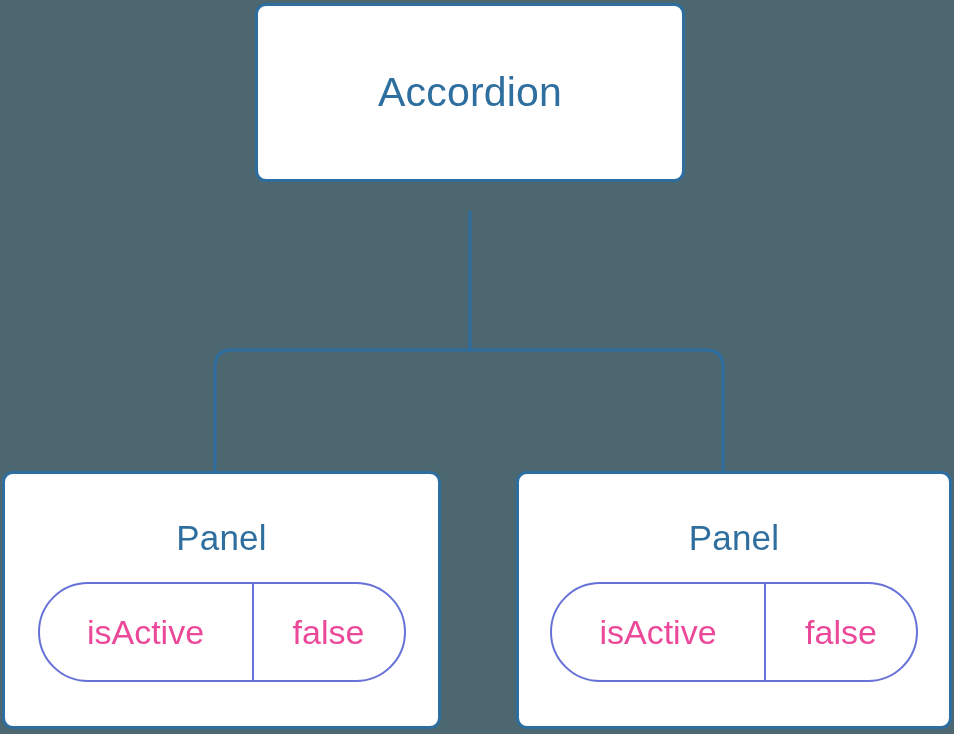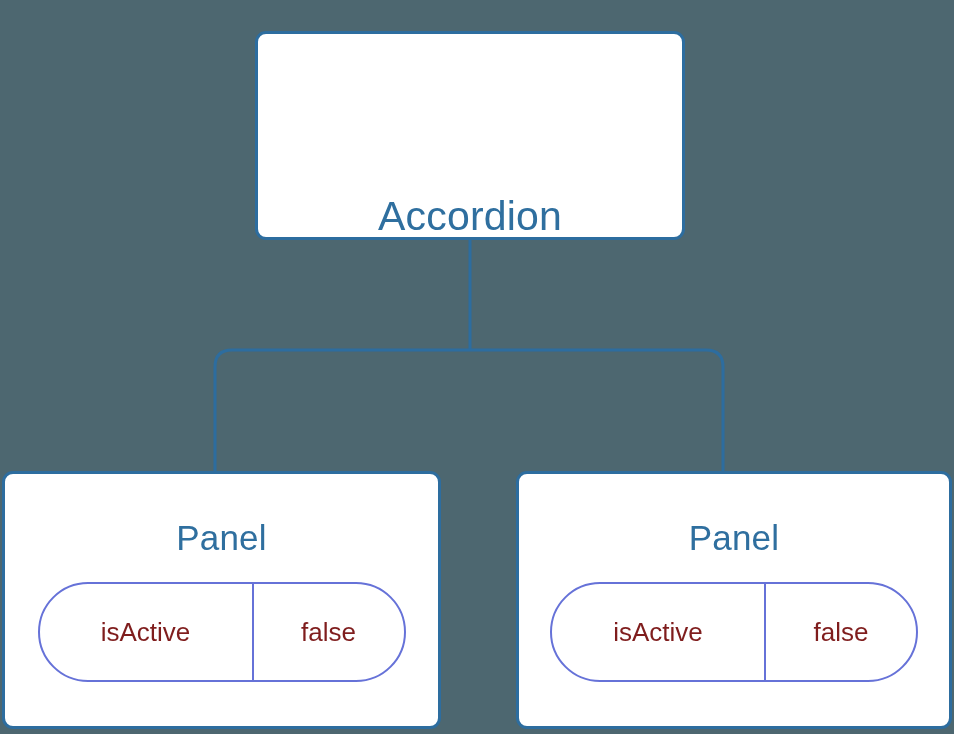--- a/index.html
+++ b/index.html
@@ -41,23 +41,22 @@
     box-sizing: border-box;
     display: flex;
     flex-direction: column;
     align-items: center;
   }
 
   .node-root {
     left: 255px;
     top: 3px;
     width: 430px;
-    height: 209px;
-    justify-content: flex-end;
-    margin-top: 28px;
+    height: 179px;
+    justify-content: center;
   }
 
   .node-child {
     top: 471px;
     width: 439px;
     height: 258px;
     justify-content: flex-start;
     padding-top: 46px;
   }
 
@@ -87,22 +86,22 @@
     display: flex;
     align-items: stretch;
     background: transparent;
   }
 
   .pill-key,
   .pill-value {
     display: flex;
     align-items: center;
     justify-content: center;
-    color: #7f1d1d;
-    font-size: 26px;
+    color: #ec4899;
+    font-size: 34px;
     line-height: 1;
     white-space: nowrap;
     box-sizing: border-box;
   }
 
   .pill-key {
     width: 214px;
     border-right: 2px solid #6672d8;
   }
 

